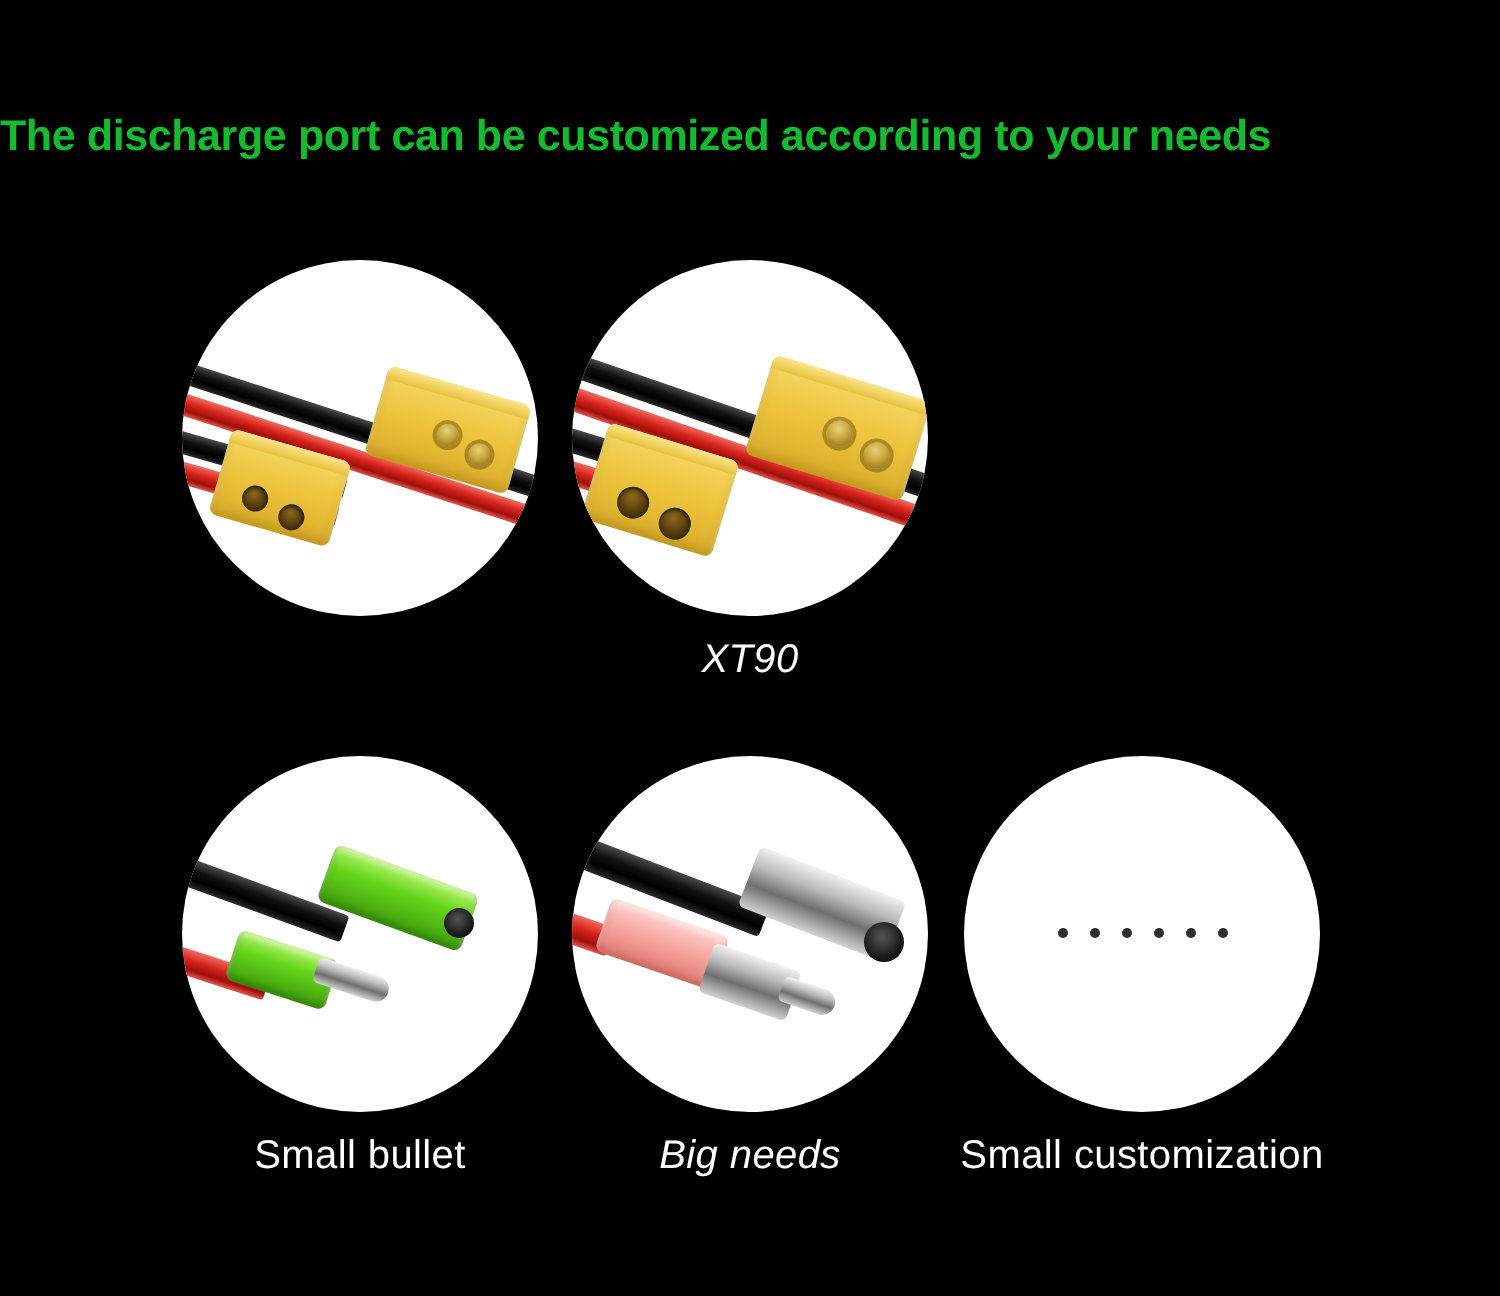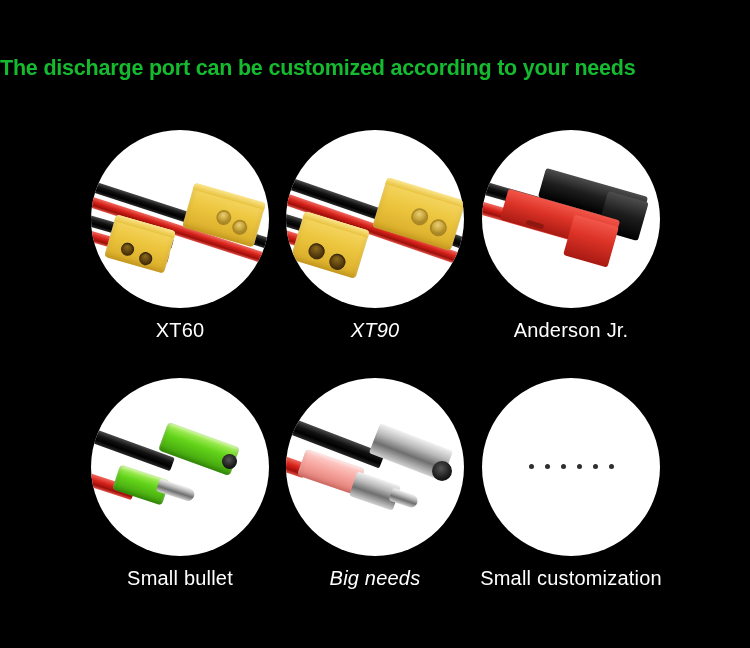--- a/index.html
+++ b/index.html
@@ -190,21 +190,20 @@
               <div class="hole" style="left:34px; top:28px; width:13px; height:13px;"></div>
             </div>
 
             <div class="xt" style="left:96px; top:62px; width:74px; height:46px; transform:rotate(16deg);">
               <div class="lip"></div>
               <div class="pin" style="left:32px; top:20px; width:11px; height:11px;"></div>
               <div class="pin" style="left:50px; top:25px; width:11px; height:11px;"></div>
             </div>
           </div>
         </div>
-        <div class="caption">XT60</div>
       </div>
 
       <div class="cell c1">
         <div class="circle">
           <div class="art">
             <div class="wire black" style="left:-18px; top:40px; width:215px; height:12px; transform:rotate(19deg); transform-origin:left center;"></div>
             <div class="wire red" style="left:-24px; top:55px; width:215px; height:12px; transform:rotate(19deg); transform-origin:left center;"></div>
             <div class="wire black" style="left:-34px; top:74px; width:115px; height:12px; transform:rotate(17deg); transform-origin:left center;"></div>
             <div class="wire red" style="left:-38px; top:89px; width:115px; height:12px; transform:rotate(17deg); transform-origin:left center;"></div>
 
@@ -217,38 +216,20 @@
             <div class="xt" style="left:92px; top:58px; width:82px; height:52px; transform:rotate(17deg);">
               <div class="lip"></div>
               <div class="pin" style="left:36px; top:22px; width:13px; height:13px;"></div>
               <div class="pin" style="left:57px; top:27px; width:13px; height:13px;"></div>
             </div>
           </div>
         </div>
         <div class="caption">XT90</div>
       </div>
 
-      <div class="cell c2">
-        <div class="circle">
-          <div class="art">
-
-            <div class="wire black" style="left:-24px; top:44px; width:150px; height:13px; transform:rotate(16deg); transform-origin:left center;"></div>
-            <div class="wire red" style="left:-34px; top:62px; width:130px; height:13px; transform:rotate(16deg); transform-origin:left center;"></div>
-
-            <div class="and black" style="left:58px; top:52px; width:106px; height:30px; transform:rotate(16deg);"></div>
-            <div class="and black" style="left:120px; top:66px; width:42px; height:40px; transform:rotate(16deg);"></div>
-
-            <div class="and red" style="left:20px; top:74px; width:116px; height:32px; transform:rotate(16deg);"></div>
-            <div class="and red" style="left:86px; top:90px; width:46px; height:42px; transform:rotate(16deg);"></div>
-
-            <div class="and" style="left:44px; top:92px; width:18px; height:5px; background:#8e170f; transform:rotate(16deg);"></div>
-          </div>
-        </div>
-        <div class="caption">Anderson Jr.</div>
-      </div>
     </div>
 
     <div class="row">
 
       <div class="cell c0">
         <div class="circle">
           <div class="art">
 
             <div class="wire black" style="left:-22px; top:42px; width:110px; height:14px; transform:rotate(20deg); transform-origin:left center;"></div>
             <div class="sleeve green" style="left:70px; top:56px; width:76px; height:30px; transform:rotate(20deg);"></div>

